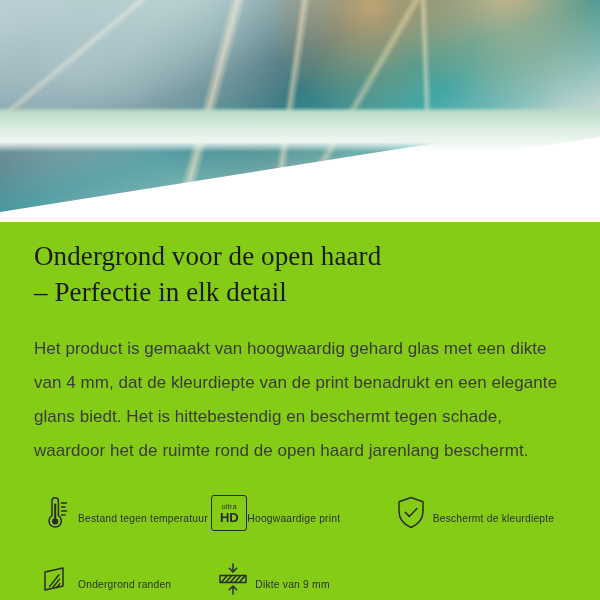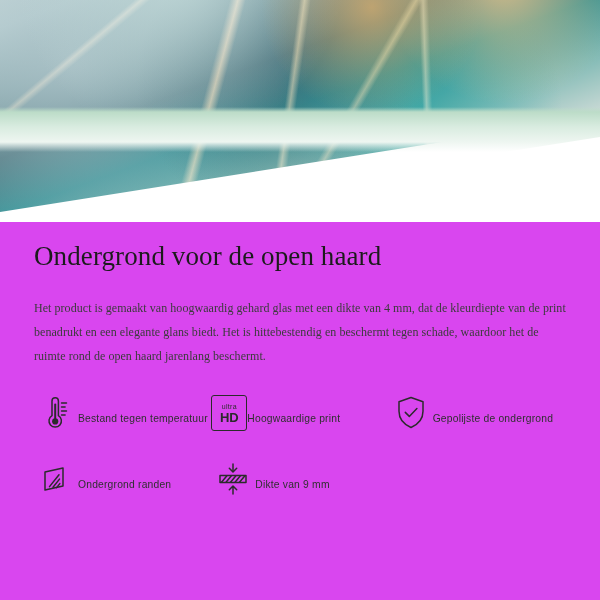--- a/index.html
+++ b/index.html
@@ -10,21 +10,21 @@
     width: 600px;
     height: 600px;
     background: #ffffff;
     font-family: "Liberation Sans", sans-serif;
     overflow: hidden;
   }
   .page {
     position: relative;
     width: 600px;
     height: 600px;
-    background: #d946ef;
+    background: #84cc16;
     overflow: hidden;
   }
 
   
   .hero {
     position: relative;
     width: 600px;
     height: 222px;
     overflow: hidden;
     background: #ffffff;
@@ -110,26 +110,25 @@
     font-family: "Liberation Serif", serif;
     font-size: 27px;
     line-height: 1.34;
     font-weight: 400;
     color: #1b1b1b;
     letter-spacing: 0.1px;
   }
   .headline .l2 { display: block; }
   .body-copy {
     margin: 22px 0 0 0;
-    font-size: 12px;
+    font-size: 17px;
     line-height: 2.0;
     color: #3b3b3b;
     max-width: 534px;
     letter-spacing: 0.05px;
-    font-family: Liberation Serif, serif;
   }
 
   
   .features {
     display: grid;
     grid-template-columns: repeat(3, 1fr);
     row-gap: 20px;
     margin-top: 22px;
   }
   .feature {
@@ -175,20 +174,21 @@
     <div class="hero-edge"></div>
     <div class="sparkle s1"></div>
     <div class="sparkle s2"></div>
     <div class="sparkle s3"></div>
   </div>
 
   <div class="content">
 
     <h1 class="headline">
       <span class="l1">Ondergrond voor de open haard</span>
+      <span class="l2">– Perfectie in elk detail</span>
     </h1>
 
     <p class="body-copy">Het product is gemaakt van hoogwaardig gehard glas met een dikte van 4 mm, dat de kleurdiepte van de print benadrukt en een elegante glans biedt. Het is hittebestendig en beschermt tegen schade, waardoor het de ruimte rond de open haard jarenlang beschermt.</p>
 
     <div class="features">
 
       <div class="feature">
         <div class="feature-icon">
           <svg width="44" height="44" viewBox="0 0 44 44" fill="none" stroke="#2b2b2b" stroke-width="1.5" stroke-linecap="round">
             <path d="M18 10a3.2 3.2 0 0 1 6.4 0v14.6a6.2 6.2 0 1 1-6.4 0V10z"></path>
@@ -210,21 +210,21 @@
         <div class="feature-label">Hoogwaardige print</div>
       </div>
 
       <div class="feature">
         <div class="feature-icon">
           <svg width="44" height="44" viewBox="0 0 44 44" fill="none" stroke="#2b2b2b" stroke-width="1.5" stroke-linejoin="round" stroke-linecap="round">
             <path d="M22 6.5l12 4.2v9.6c0 7.6-5 13.2-12 16.2-7-3-12-8.6-12-16.2v-9.6L22 6.5z"></path>
             <path d="M16.3 21.4l4 4 7.6-7.8"></path>
           </svg>
         </div>
-        <div class="feature-label">Gepolijste de ondergrond</div>
+        <div class="feature-label">Beschermt de kleurdiepte</div>
       </div>
 
 
       <div class="feature">
         <div class="feature-icon">
           <svg width="44" height="44" viewBox="0 0 44 44" fill="none" stroke="#2b2b2b" stroke-width="1.5" stroke-linejoin="round" stroke-linecap="round">
             <path d="M11 33V15L29 11v18L11 33z"></path>
             <path d="M15.5 29.6l9.5-11.8M19 30.2l6.5-8.1M22.6 30.6l3.2-4"></path>
           </svg>
         </div>

